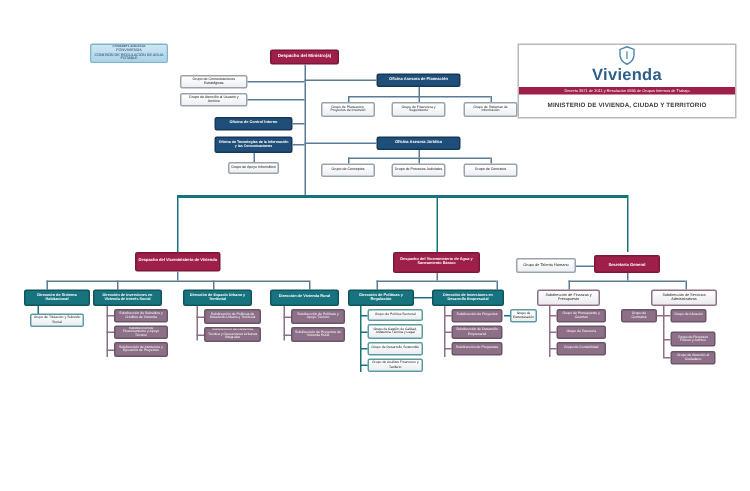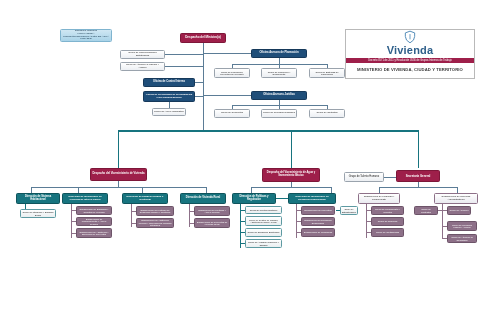--- a/index.html
+++ b/index.html
@@ -129,21 +129,21 @@
     font-weight: bold;
     letter-spacing: .1px;
     margin-top: 4px;
   }
 </style>
 </head>
 <body>
 
 <div id="canvas">
 
-  <div id="logo-panel" style="left:345px;top:29px;width:130px;height:50px;">
+  <div id="logo-panel" style="left:345px;top:29px;width:146px;height:50px;">
     <svg id="logo-shield" width="14" height="14" viewBox="0 0 24 24">
       <path d="M12 2 L20 5 L20 11 Q20 18 12 22 Q4 18 4 11 L4 5 Z" fill="none" stroke="#4a87b5" stroke-width="1.6"></path>
       <path d="M12 7 L12 16" stroke="#4a87b5" stroke-width="1.4"></path>
     </svg>
     <div id="logo-word">Vivienda</div>
     <div id="logo-band">Decreto 3571 de 2011 y Resolución 0556 de Grupos Internos de Trabajo</div>
     <div id="logo-sub">MINISTERIO DE VIVIENDA, CIUDAD Y TERRITORIO</div>
   </div>
 
   <div class="node n-lightblue" style="left:60px;top:29px;width:52px;height:13px;font-size:2.5px;">

